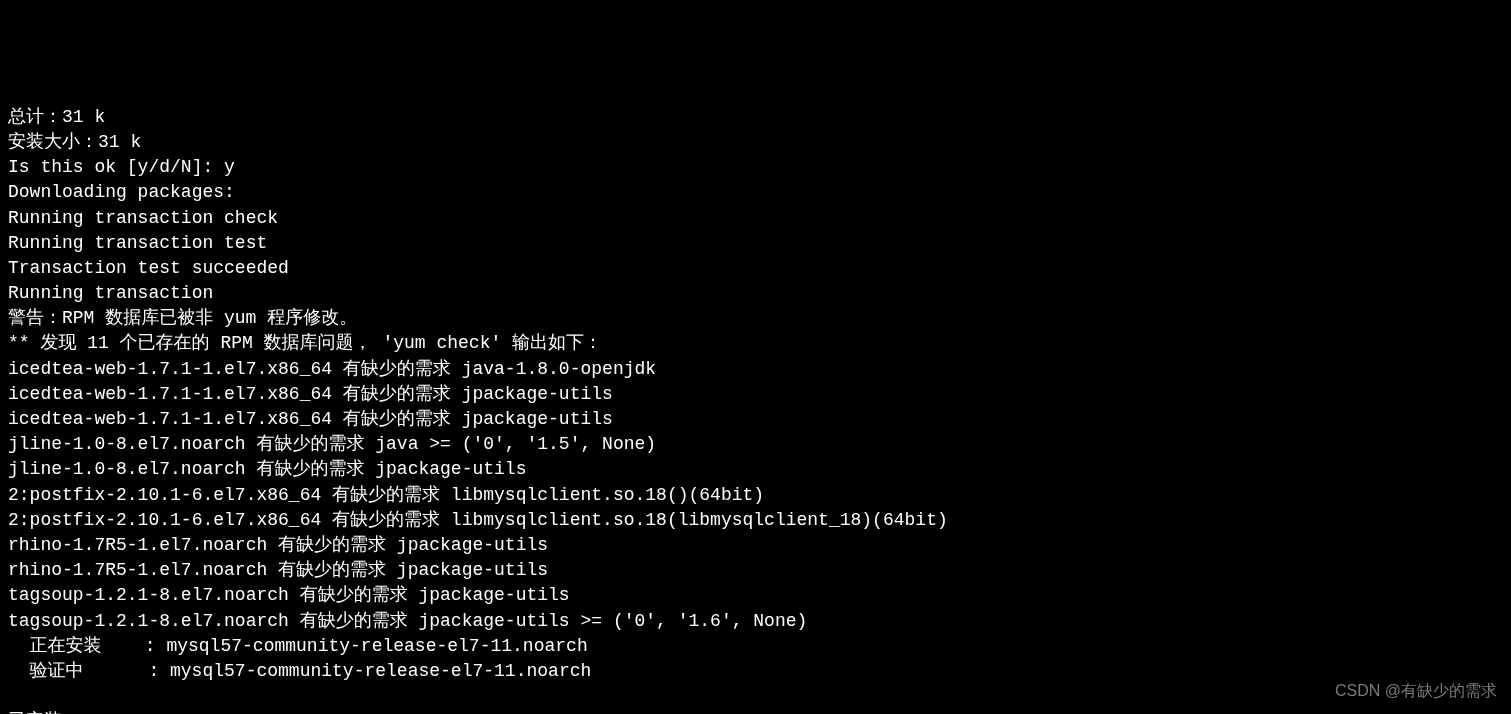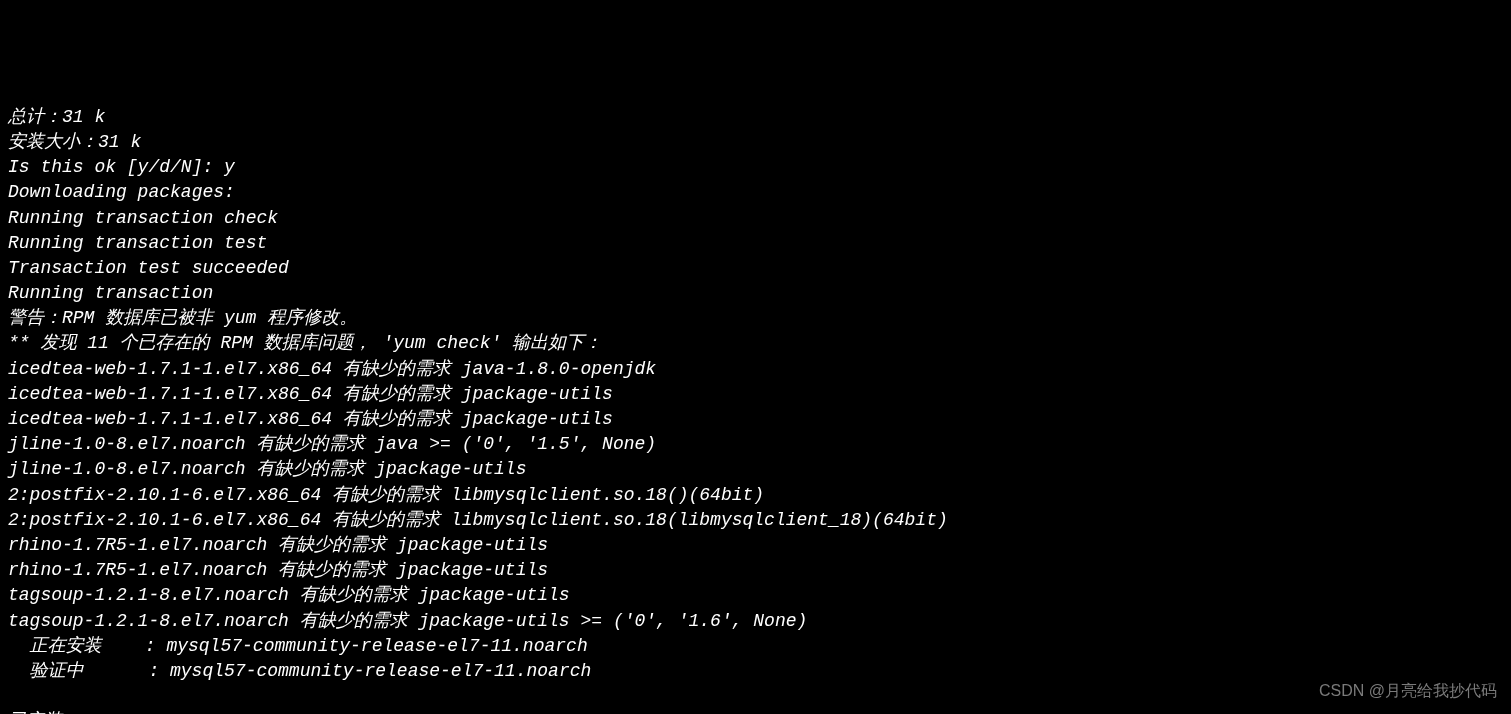--- a/index.html
+++ b/index.html
@@ -16,35 +16,34 @@
       padding: 4px 8px;
       width: 1511px;
       height: 714px;
       overflow: hidden;
       position: relative;
       white-space: pre;
     }
     .terminal-line {
       display: block;
       white-space: pre;
-      font-style: italic;
     }
     .watermark {
       position: absolute;
       bottom: 12px;
       right: 14px;
       color: #7a7a7a;
       font-size: 16px;
       font-family: "Microsoft YaHei", sans-serif;
       white-space: nowrap;
     }
   </style>
 </head>
 <body>
 
 
 
 <div id="terminal-container"><span class="terminal-line">总计：31 k</span><span class="terminal-line">安装大小：31 k</span><span class="terminal-line">Is this ok [y/d/N]: y</span><span class="terminal-line">Downloading packages:</span><span class="terminal-line">Running transaction check</span><span class="terminal-line">Running transaction test</span><span class="terminal-line">Transaction test succeeded</span><span class="terminal-line">Running transaction</span><span class="terminal-line">警告：RPM 数据库已被非 yum 程序修改。</span><span class="terminal-line">** 发现 11 个已存在的 RPM 数据库问题， 'yum check' 输出如下：</span><span class="terminal-line">icedtea-web-1.7.1-1.el7.x86_64 有缺少的需求 java-1.8.0-openjdk</span><span class="terminal-line">icedtea-web-1.7.1-1.el7.x86_64 有缺少的需求 jpackage-utils</span><span class="terminal-line">icedtea-web-1.7.1-1.el7.x86_64 有缺少的需求 jpackage-utils</span><span class="terminal-line">jline-1.0-8.el7.noarch 有缺少的需求 java &gt;= ('0', '1.5', None)</span><span class="terminal-line">jline-1.0-8.el7.noarch 有缺少的需求 jpackage-utils</span><span class="terminal-line">2:postfix-2.10.1-6.el7.x86_64 有缺少的需求 libmysqlclient.so.18()(64bit)</span><span class="terminal-line">2:postfix-2.10.1-6.el7.x86_64 有缺少的需求 libmysqlclient.so.18(libmysqlclient_18)(64bit)</span><span class="terminal-line">rhino-1.7R5-1.el7.noarch 有缺少的需求 jpackage-utils</span><span class="terminal-line">rhino-1.7R5-1.el7.noarch 有缺少的需求 jpackage-utils</span><span class="terminal-line">tagsoup-1.2.1-8.el7.noarch 有缺少的需求 jpackage-utils</span><span class="terminal-line">tagsoup-1.2.1-8.el7.noarch 有缺少的需求 jpackage-utils &gt;= ('0', '1.6', None)</span><span class="terminal-line">  正在安装    : mysql57-community-release-el7-11.noarch</span><span class="terminal-line">  验证中      : mysql57-community-release-el7-11.noarch</span><span class="terminal-line">&nbsp;</span><span class="terminal-line">已安装:</span></div>
 
-<div class="watermark">CSDN @月亮给我抄代码</div>
+<div class="watermark">CSDN @有缺少的需求</div>
 
 
 
 
 </body></html>

